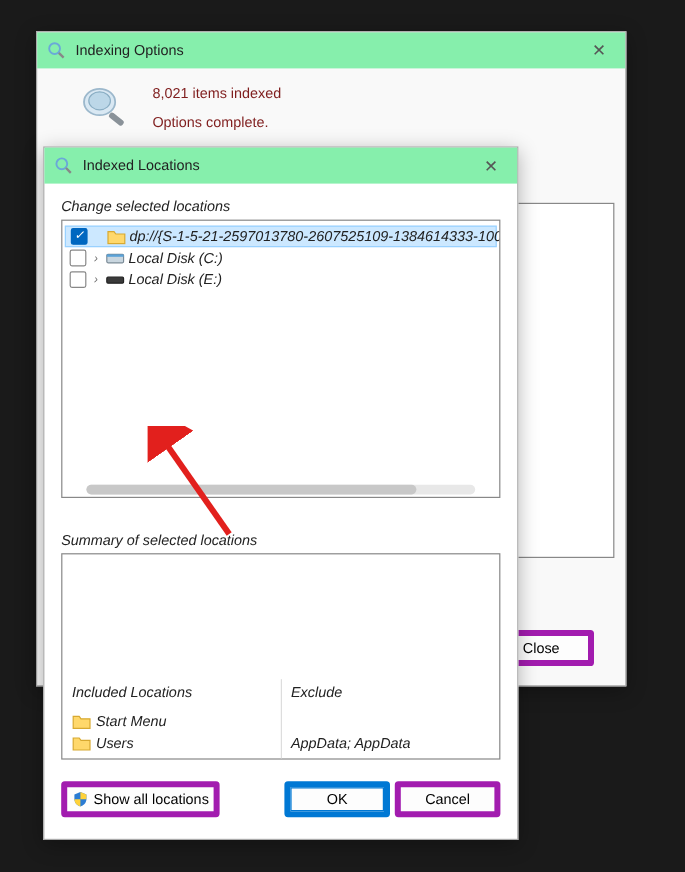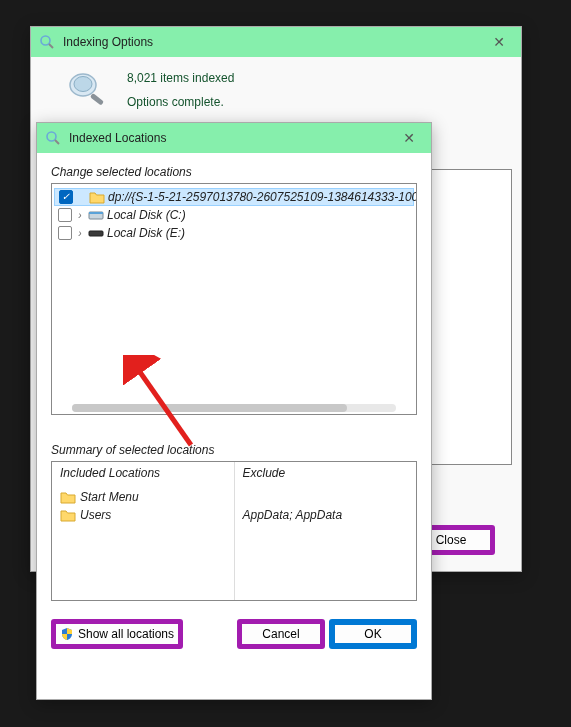--- a/index.html
+++ b/index.html
@@ -20,21 +20,21 @@
     .titlebar {
       display: flex; align-items: center; height: 30px; padding: 0 8px;
       background: #86efac;
     }
     .titlebar .title { font-size: 12px; margin-left: 8px; color: #222; flex: 1; }
     .titlebar .close-x { font-size: 14px; color: #555; padding: 4px 8px; cursor: pointer; }
     
     .search-icon-svg { width: 16px; height: 16px; }
     .mag-large { width: 48px; height: 40px; margin: 4px 12px 0 14px; float: left; }
     
-    .parent-body { padding: 8px 18px; font-size: 12px; color: #14532d; }
+    .parent-body { padding: 8px 18px; font-size: 12px; color: #7f1d1d; }
     .parent-body .info-row { margin-left: 78px; margin-top: 6px; }
     .parent-body .info-row2 { margin-left: 78px; margin-top: 10px; }
     
     .parent-listbox {
       position: absolute; left: 48px; top: 142px; width: 433px; height: 296px;
       border: 1px solid #888; background: #fff;
     }
     
     .btn {
       background: #fdfdfd; border: 5px solid #a21caf; border-radius: 3px;
@@ -72,22 +72,23 @@
     .tree-icon { width: 16px; height: 14px; flex-shrink: 0; }
     .tree-label { }
     
     .hscroll {
       position: absolute; bottom: 2px; left: 20px; right: 20px; height: 8px;
       background: #e8e8e8; border-radius: 4px;
     }
     .hscroll-thumb { position: absolute; left: 0; width: 85%; height: 100%; background: #c8c8c8; border-radius: 4px; }
     
     .summary-box {
-      border: 1px solid #888; width: 100%; height: 140px; background: #fff; margin-top: 4px;
+      border: 1px solid #888; width: 100%; height: 172px; background: #fff; margin-top: 4px;
       display: flex;
+      align-items: flex-end;
     }
     .summary-col { flex: 1; padding: 4px 8px; font-size: 12px; }
     .summary-col.left { border-right: 1px solid #ddd; }
     .summary-header { margin-bottom: 8px; }
     .loc-row { display: flex; align-items: center; gap: 4px; height: 18px; }
     .folder-icon { width: 16px; height: 13px; }
     
     .child-buttons {
       display: flex; gap: 4px; justify-content: flex-end; padding: 12px 14px;
       align-items: center;
@@ -204,22 +205,22 @@
 
   <div class="child-buttons">
     <button class="btn show-all">
       <svg class="shield" viewBox="0 0 14 14">
         <path d="M7 1 L12 3 V7 C12 10 9.5 12.5 7 13 C4.5 12.5 2 10 2 7 V3 Z" fill="#2b7cd3"></path>
         <path d="M7 1 L12 3 V7 L7 7 Z" fill="#ffd23a"></path>
         <path d="M7 7 L7 13 C4.5 12.5 2 10 2 7 Z" fill="#ffd23a"></path>
       </svg>
       <span>Show all locations</span>
     </button>
+    <button class="btn default">OK</button>
     <button class="btn">Cancel</button>
-    <button class="btn default">OK</button>
   </div>
 
   <svg class="arrow-svg" viewBox="0 0 80 96">
     <defs>
       <marker id="ah" markerWidth="10" markerHeight="10" refX="2" refY="5" orient="auto">
         <path d="M0 0 L10 5 L0 10 Z" fill="#e2201d"></path>
       </marker>
     </defs>
     <line x1="68" y1="90" x2="12" y2="10" stroke="#e2201d" stroke-width="5" marker-end="url(#ah)"></line>
   </svg>

